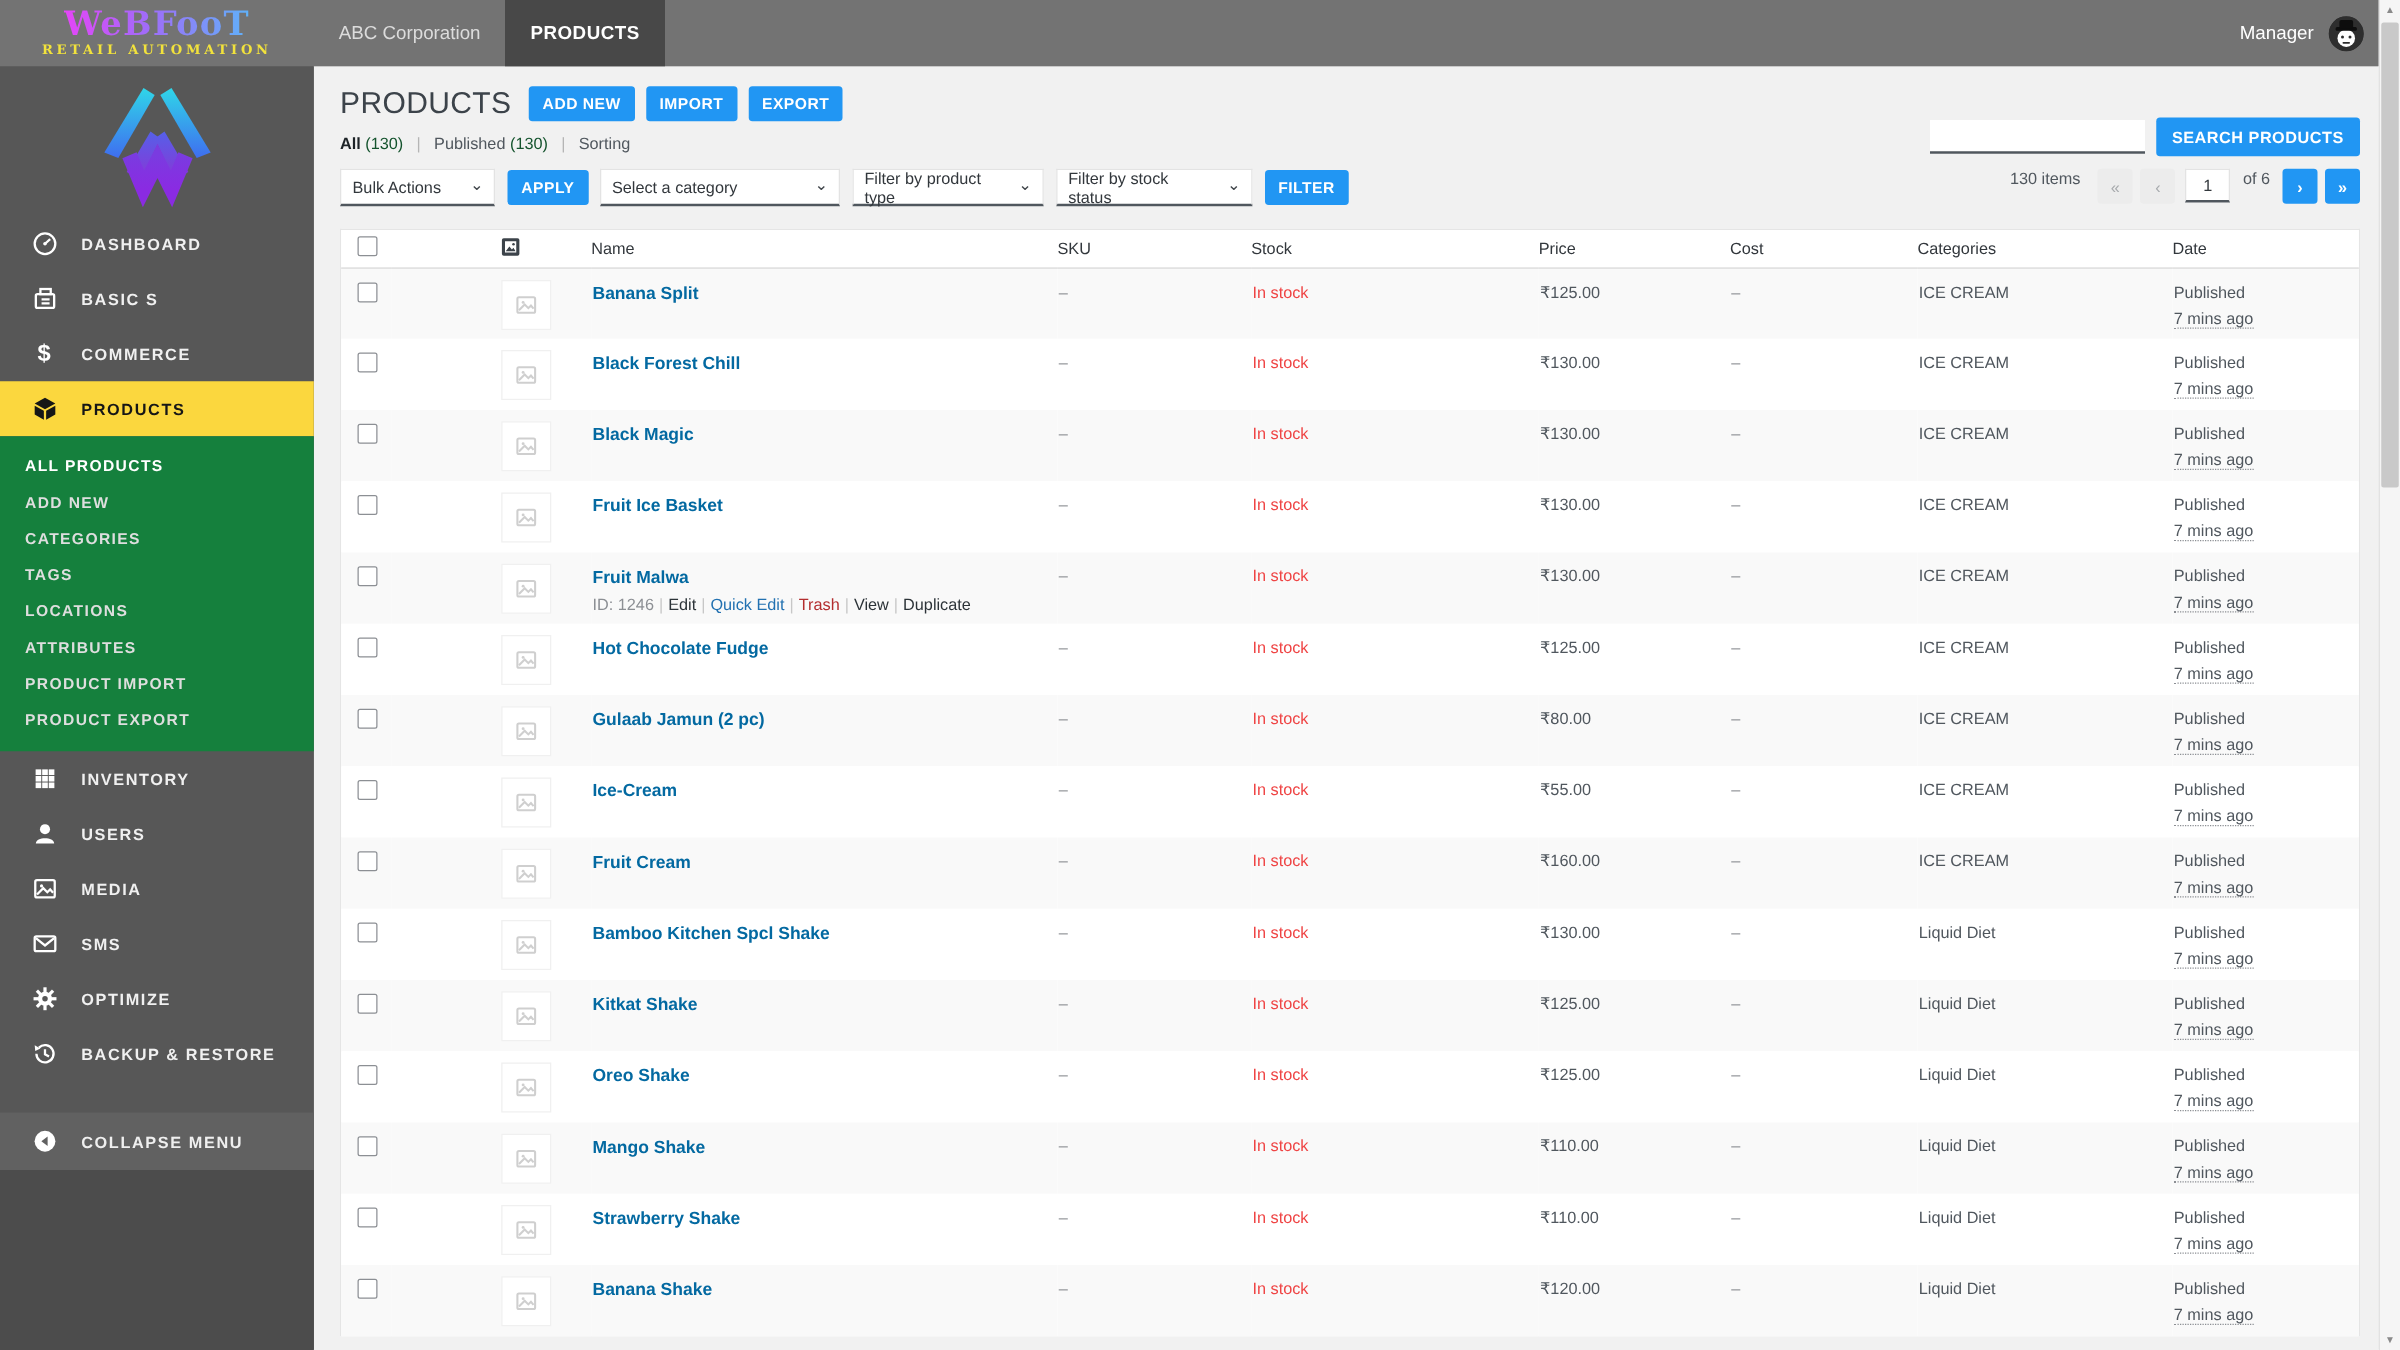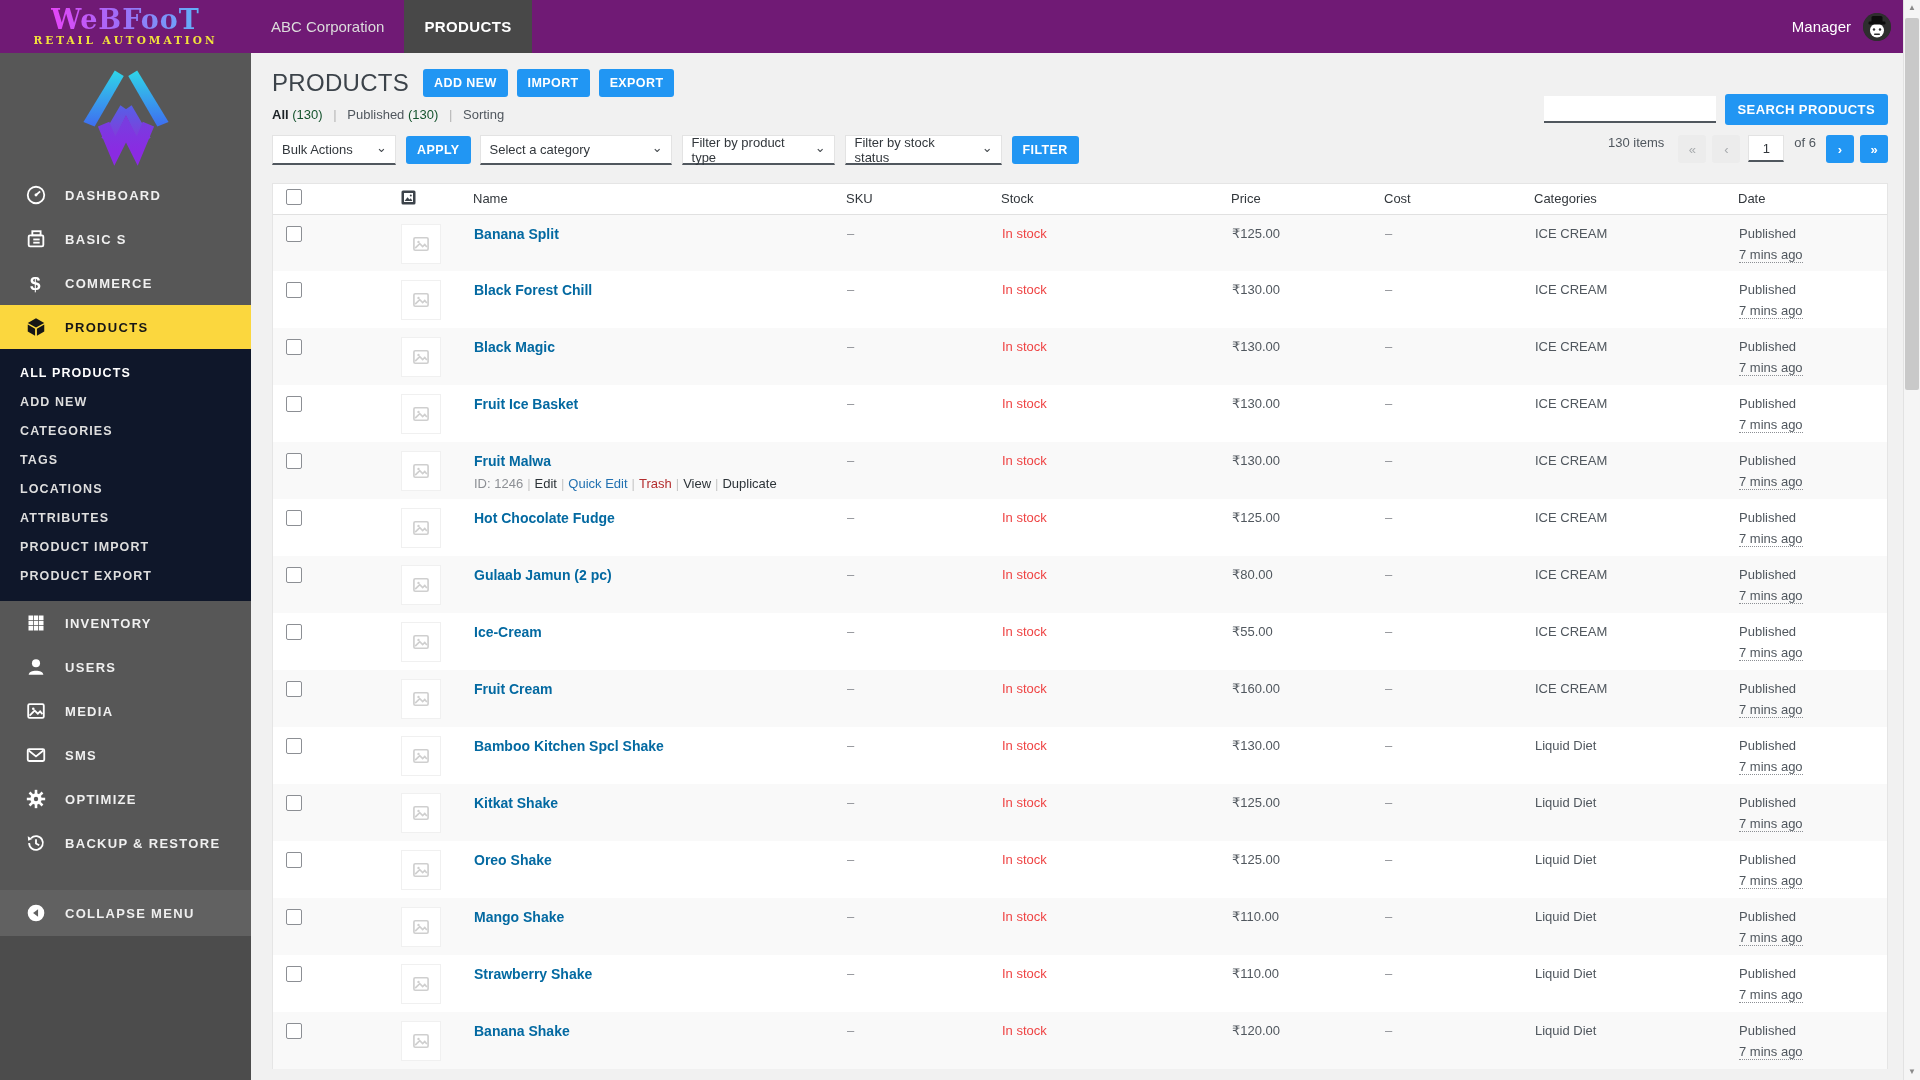--- a/index.html
+++ b/index.html
@@ -6,21 +6,21 @@
   html,body { margin:0; padding:0; }
   body {
     width:1920px; height:1080px; overflow:hidden;
     font-family:"Liberation Sans","DejaVu Sans",sans-serif;
     background:#f1f1f1; color:#50575e;
   }
 
   
   .topbar{
     position:fixed; top:0; left:0; width:1903px; height:53px;
-    background:#701a75; display:flex; align-items:stretch; z-index:20;
+    background:#737373; display:flex; align-items:stretch; z-index:20;
   }
   .brand{ width:251px; display:flex; flex-direction:column; align-items:center; justify-content:center; cursor:pointer;}
   .brand-name{
     font-family:"DejaVu Serif","Liberation Serif",serif; font-weight:bold; font-size:27px; line-height:26px;
     background:linear-gradient(90deg,#e545f8 0%,#a06cf8 45%,#5fb2f9 100%);
     -webkit-background-clip:text; background-clip:text; color:transparent; letter-spacing:1px;
   }
   .brand-tagline{
     font-family:"DejaVu Serif","Liberation Serif",serif; font-weight:bold; font-size:10.5px;
     color:#f2e23c; letter-spacing:3px; margin-top:1px;
@@ -39,21 +39,21 @@
 
   
   .sidebar{ position:fixed; top:53px; left:0; bottom:0; width:251px; background:#575757; display:flex; flex-direction:column; z-index:10;}
   .side-logo{ height:120px; display:flex; align-items:center; justify-content:center; flex:none;}
   .side-item{ display:flex; align-items:center; height:44px; padding-left:24px; gap:17px;
     color:#f0f0f0; font-size:13px; font-weight:bold; letter-spacing:1.3px; cursor:pointer; flex:none;}
   .side-item .sicon{ width:24px; height:24px; display:flex; align-items:center; justify-content:center; color:#fff;}
   .side-item.active{ background:#fbd73e; color:#161616;}
   .side-item.active .sicon{ color:#161616;}
   .dollar-glyph{ font-size:19px; font-weight:bold; line-height:1;}
-  .side-sub{ background:#0f172a; padding:9px 0 11px; flex:none;}
+  .side-sub{ background:#15803d; padding:9px 0 11px; flex:none;}
   .side-sub-item{ padding:7.5px 0 7.5px 20px; color:#dedede; font-size:12.5px; font-weight:bold; letter-spacing:1.1px; cursor:pointer;}
   .side-sub-item.current{ color:#fff;}
   .side-spacer{ flex:1; }
   .collapse-row{ height:46px; background:#616161; display:flex; align-items:center; padding-left:24px; gap:17px;
     color:#efefef; font-size:13px; font-weight:bold; letter-spacing:1.3px; cursor:pointer; flex:none;}
   .collapse-row .sicon{ width:24px; height:24px; display:flex; align-items:center; justify-content:center;}
   .side-fill{ height:144px; background:#4c4c4c; flex:none;}
 
   
   .main{ position:fixed; top:53px; left:251px; right:17px; bottom:0; background:#f1f1f1; padding:0 15px 0 21px; overflow:hidden;}

